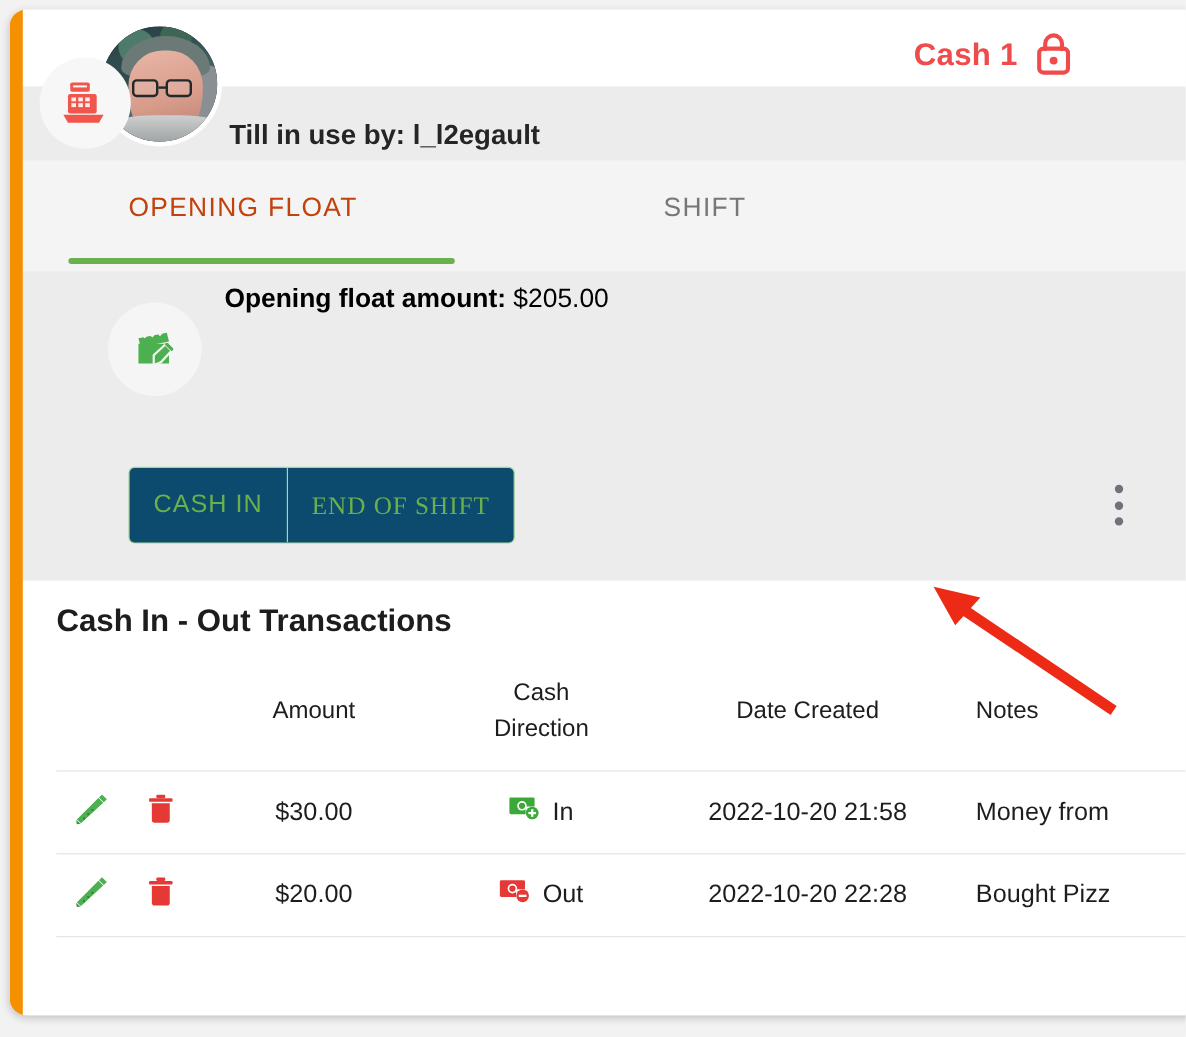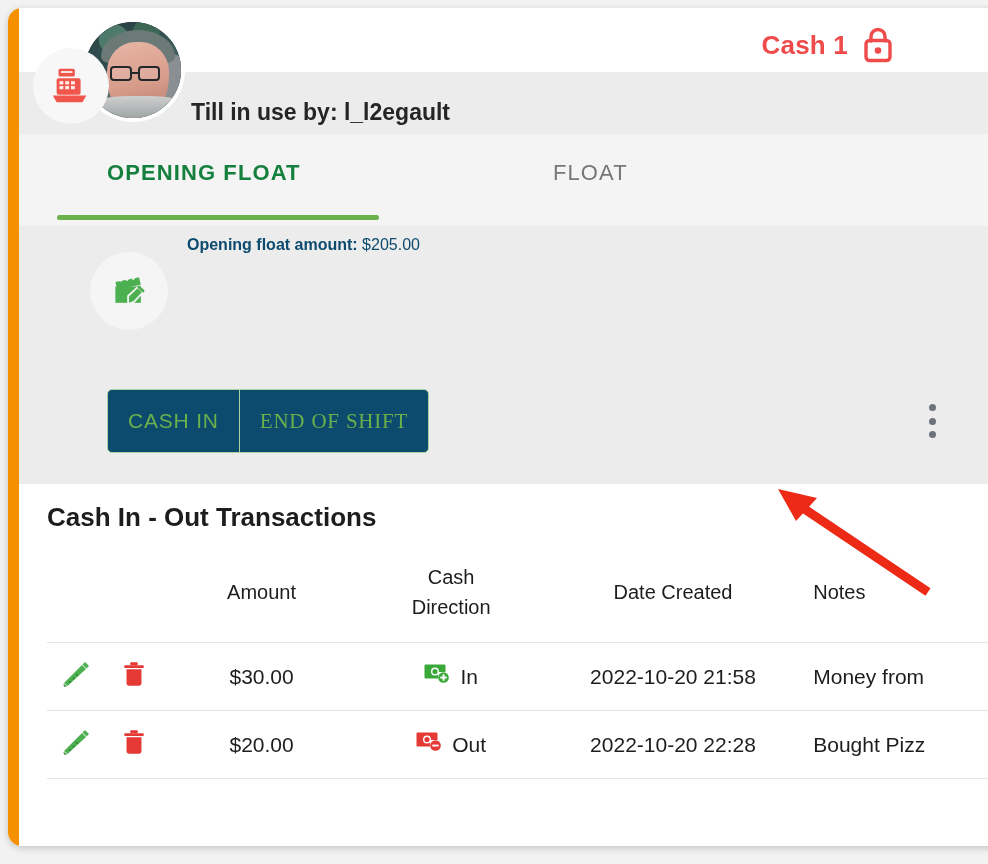--- a/index.html
+++ b/index.html
@@ -133,21 +133,21 @@
   }
   .tab {
     position: absolute;
     top: 26px;
     font-size: 22px;
     letter-spacing: 1.1px;
     background: none; border: 0;
     font-family: "Liberation Sans", sans-serif;
     cursor: pointer;
   }
-  .tab.active { left: 88px; color: #15803d; font-weight: bold; }
+  .tab.active { left: 88px; color: #c2410c; }
   .tab.inactive { left: 534px; color: #777777; }
   .tab-underline {
     position: absolute;
     left: 38px; bottom: 6px;
     width: 322px; height: 5px;
     background: #6ab04c;
     border-radius: 3px;
   }
 
   
@@ -158,21 +158,21 @@
   }
   .float-icon-circle {
     position: absolute;
     left: 71px; top: 26px;
     width: 78px; height: 78px;
     border-radius: 50%;
     background: #f5f5f5;
     display: flex; align-items: center; justify-content: center;
   }
   .float-lines { position: absolute; left: 168px; top: 10px; }
-  .fl-row { font-size: 16px; color: #0c4a6e; margin-bottom: 16px; white-space: nowrap; }
+  .fl-row { font-size: 22px; color: #000000; margin-bottom: 16px; white-space: nowrap; }
   .fl-row .lbl { font-weight: bold; }
   .fl-row .val { font-weight: normal; }
 
   
   .btn-group {
     position: absolute;
     left: 88px; top: 163px;
     display: flex;
     border: 1px solid #a9d3a0;
     border-radius: 5px;
@@ -291,21 +291,21 @@
             <rect x="12" y="24" width="4" height="3.4" fill="#fdecea"></rect>
             <rect x="18" y="24" width="4" height="3.4" fill="#fdecea"></rect>
             <rect x="24" y="24" width="4" height="3.4" fill="#fdecea"></rect>
             <path d="M5 34 H40 L36 41 H9 Z" fill="#f0564b"></path>
           </svg>
         </div>
       </div>
 
       <div class="tabs">
         <button class="tab active">OPENING FLOAT</button>
-        <button class="tab inactive">FLOAT</button>
+        <button class="tab inactive">SHIFT</button>
         <div class="tab-underline"></div>
       </div>
 
       <div class="floatblock">
         <div class="float-icon-circle">
           <svg viewBox="0 0 44 44" width="40" height="40" aria-hidden="true">
             <path d="M7 12 L33 7 L35 15 L9 20 Z" fill="#4caf50"></path>
             <path d="M12 11.4 L15 8 M19 10.6 L22 7.2 M26 9.4 L29 6" stroke="#f5f5f5" stroke-width="2.2"></path>
             <path d="M7 17 H35 V35 H7 Z" fill="#4caf50"></path>
             <path d="M20 36 L20 27 L31 17 L38 24 L28 35 Z" fill="#f5f5f5"></path>

